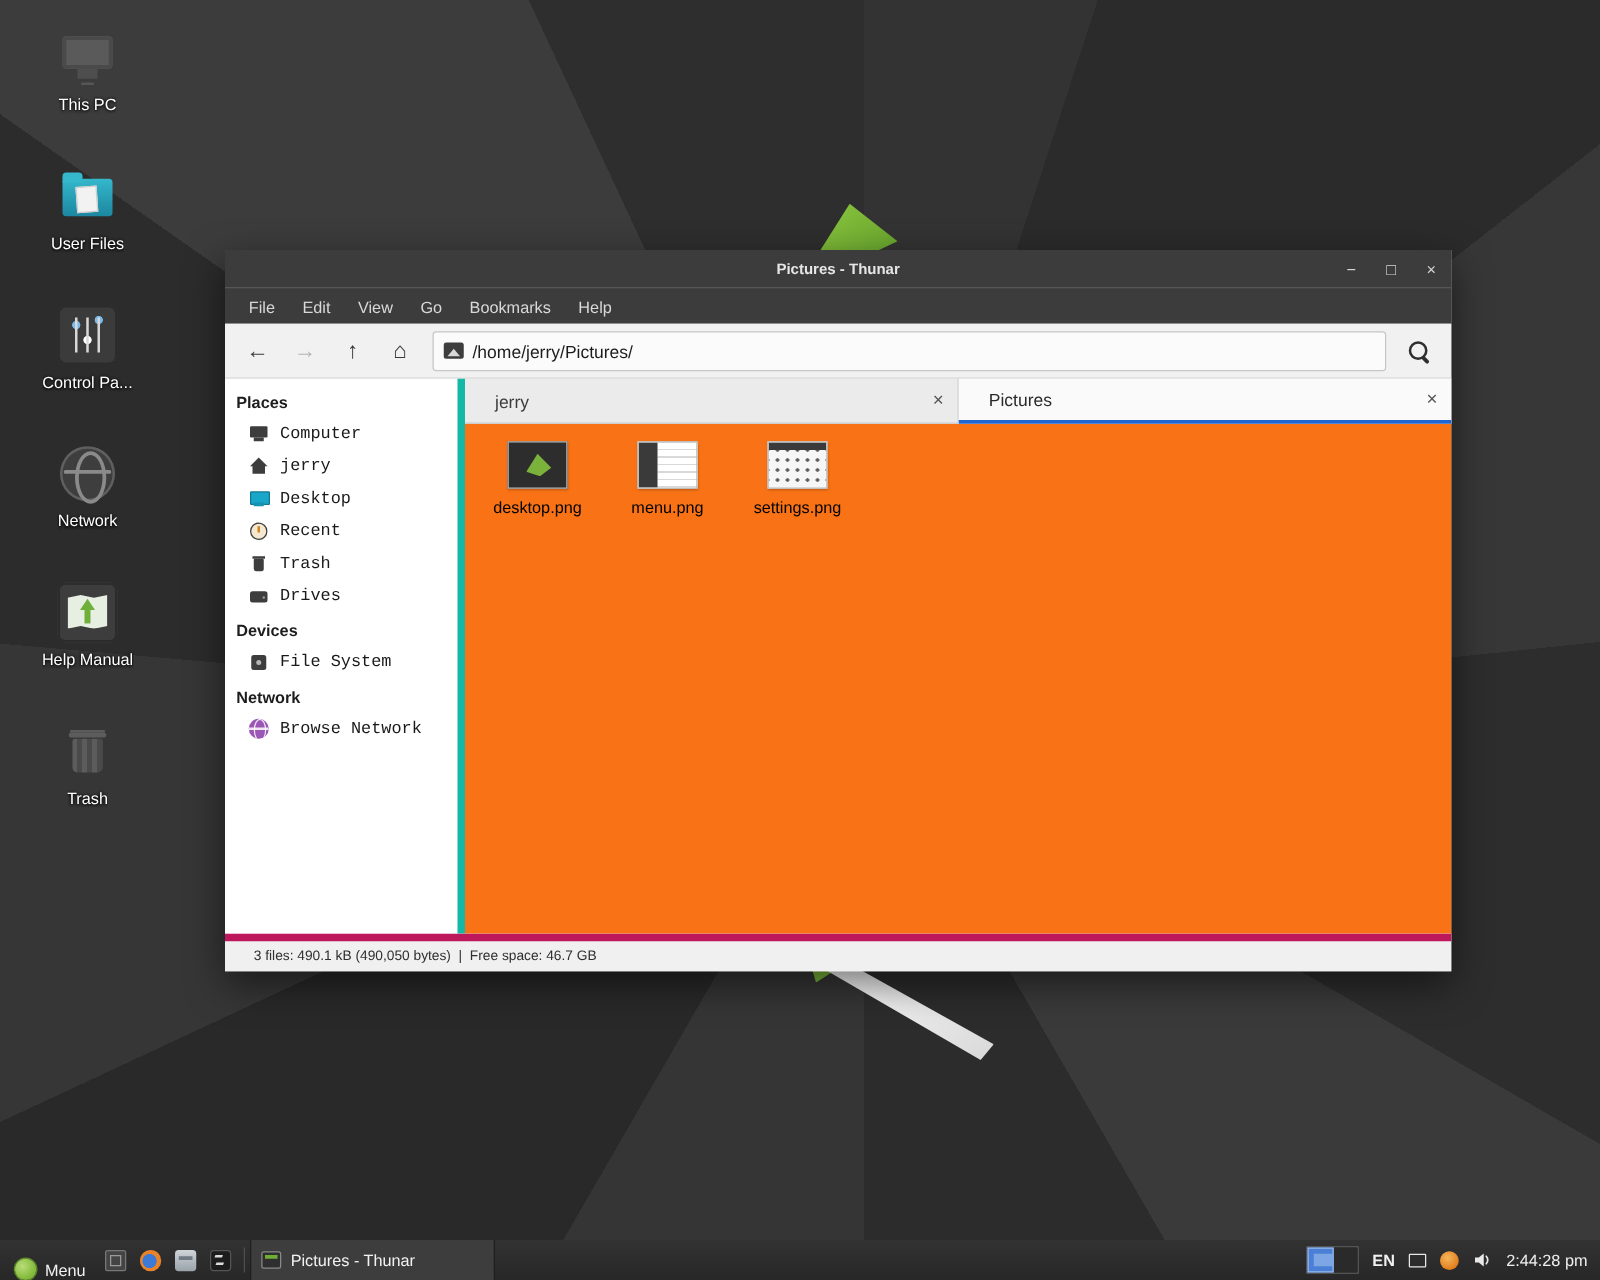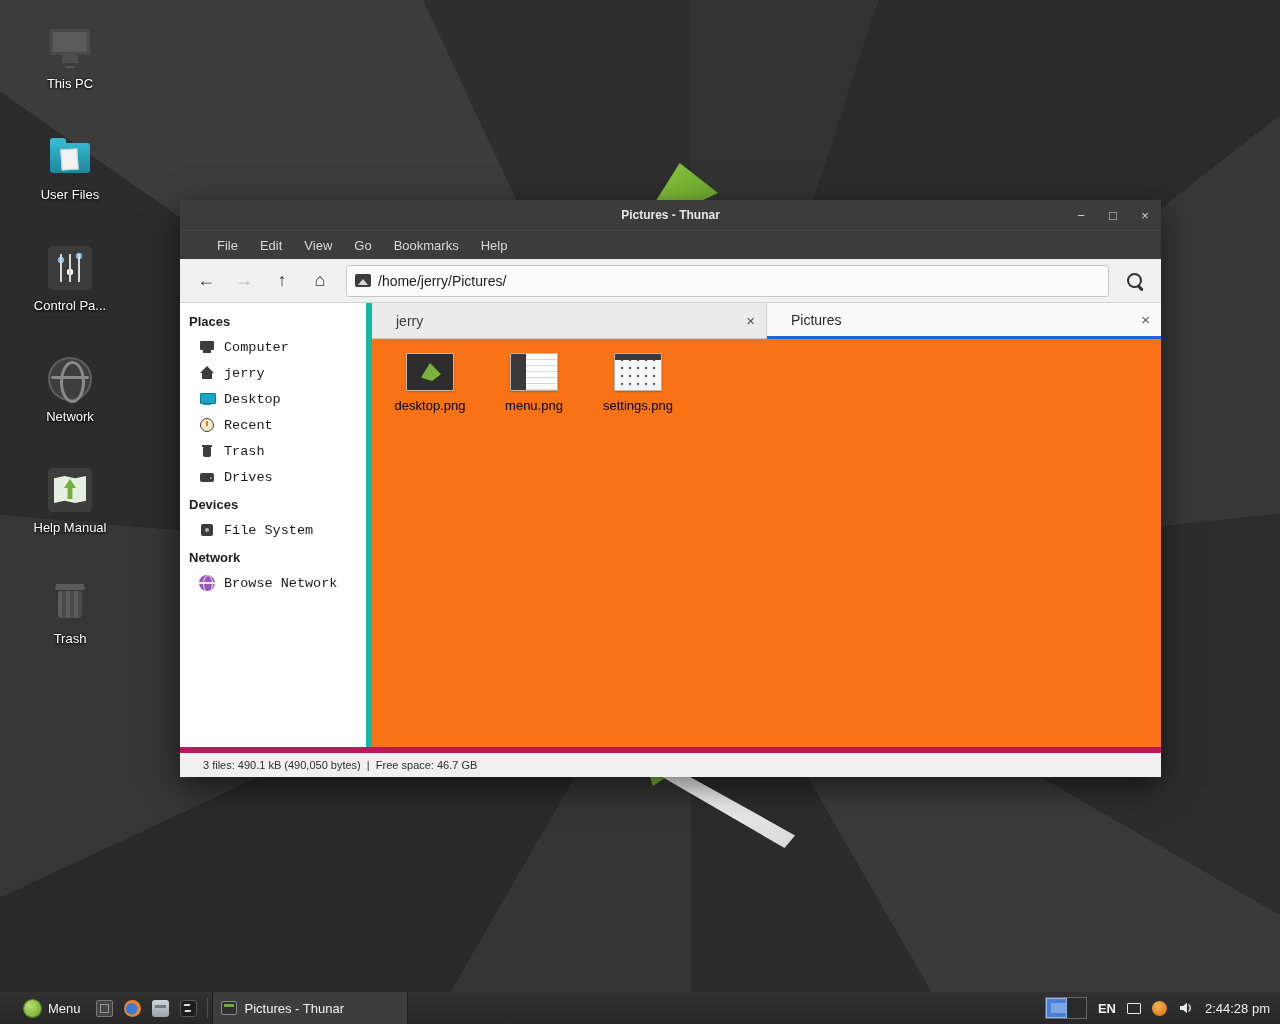--- a/index.html
+++ b/index.html
@@ -73,21 +73,21 @@
     background:#fff; box-shadow:0 10px 30px rgba(0,0,0,.55); display:flex; flex-direction:column; }
 
   .titlebar { height:30px; background:#3c3c3c; display:flex; align-items:center; position:relative; flex:0 0 30px; }
   .titlebar .title { position:absolute; left:0; right:0; text-align:center; color:#e6e6e6;
     font-size:12px; font-weight:bold; }
   .win-controls { margin-left:auto; display:flex; height:100%; position:relative; z-index:1; }
   .win-btn { width:32px; height:100%; display:flex; align-items:center; justify-content:center;
     color:#d5d5d5; font-size:13px; cursor:default; }
 
   .menubar { height:29px; background:#3c3c3c; border-top:1px solid #464646; display:flex; align-items:center;
-    padding-left:26px; flex:0 0 29px; }
+    padding-left:8px; flex:0 0 29px; }
   .menu-item { color:#d9d9d9; font-size:13px; padding:0 11px; height:100%; display:flex; align-items:center; }
 
   .toolbar { height:44px; background:#f1f1f1; border-bottom:1px solid #d4d4d4; display:flex; align-items:center;
     padding:0 8px; gap:2px; flex:0 0 44px; }
   .tool-btn { width:36px; height:34px; display:flex; align-items:center; justify-content:center;
     font-size:18px; color:#3a3a3a; border-radius:3px; }
   .tool-btn.disabled { color:#b4b4b4; }
   .pathbar { flex:1; height:32px; margin:0 6px; background:#fbfbfb; border:1px solid #c6c6c6; border-radius:3px;
     display:flex; align-items:center; padding:0 8px; gap:7px; font-size:14px; color:#1c1c1c; }
   .path-ico { width:16px; height:13px; background:#3d3d3d; border-radius:2px; position:relative; flex:0 0 16px; }
@@ -152,21 +152,21 @@
       linear-gradient(#3a3a3a,#3a3a3a) 0 0/100% 6px no-repeat,
       radial-gradient(#5a5a5a 1.2px, transparent 1.6px) 3px 10px/8px 8px, #f6f6f6; }
   .file-name { font-size:13px; color:#000; }
 
   .statusbar { height:30px; flex:0 0 30px; background:#f0f0f0; border-top:6px solid #be185d;
     display:flex; align-items:center; padding-left:23px; font-size:11px; color:#2e2e2e; white-space:pre; }
 
   
   .taskbar { position:absolute; left:0; bottom:0; width:1280px; height:32px; z-index:20;
     background:linear-gradient(#323232,#272727); display:flex; align-items:center; }
-  .menu-btn { height:100%; display:flex; align-items:center; gap:7px; padding:0 10px 0 24px; }
+  .menu-btn { height:100%; display:flex; align-items:flex-end; gap:7px; padding:0 10px 0 12px; }
   .mint-logo { width:17px; height:17px; border-radius:50%;
     background:radial-gradient(circle at 35% 35%, #b8dc7a, #87bd3f 60%, #6da32e); box-shadow:0 0 0 1px #5b8c27; }
   .menu-btn .menu-label { color:#f0f0f0; font-size:13px; }
   .launcher { width:28px; height:100%; display:flex; align-items:center; justify-content:center; }
   .l-ico { width:17px; height:17px; position:relative; }
   .l-showdesk { background:#444; border:1px solid #777; border-radius:2px; }
   .l-showdesk::after { content:""; position:absolute; left:3px; top:3px; right:3px; bottom:3px; border:1px solid #9a9a9a; }
   .l-firefox { border-radius:50%; background:radial-gradient(circle at 45% 52%, #3d7ad6 0 42%, #e8832a 46% 100%); }
   .l-files { background:linear-gradient(#cfd4d8,#9aa3ab); border-radius:3px; }
   .l-files::after { content:""; position:absolute; left:3px; top:5px; right:3px; height:3px; background:#6f7a83; }

